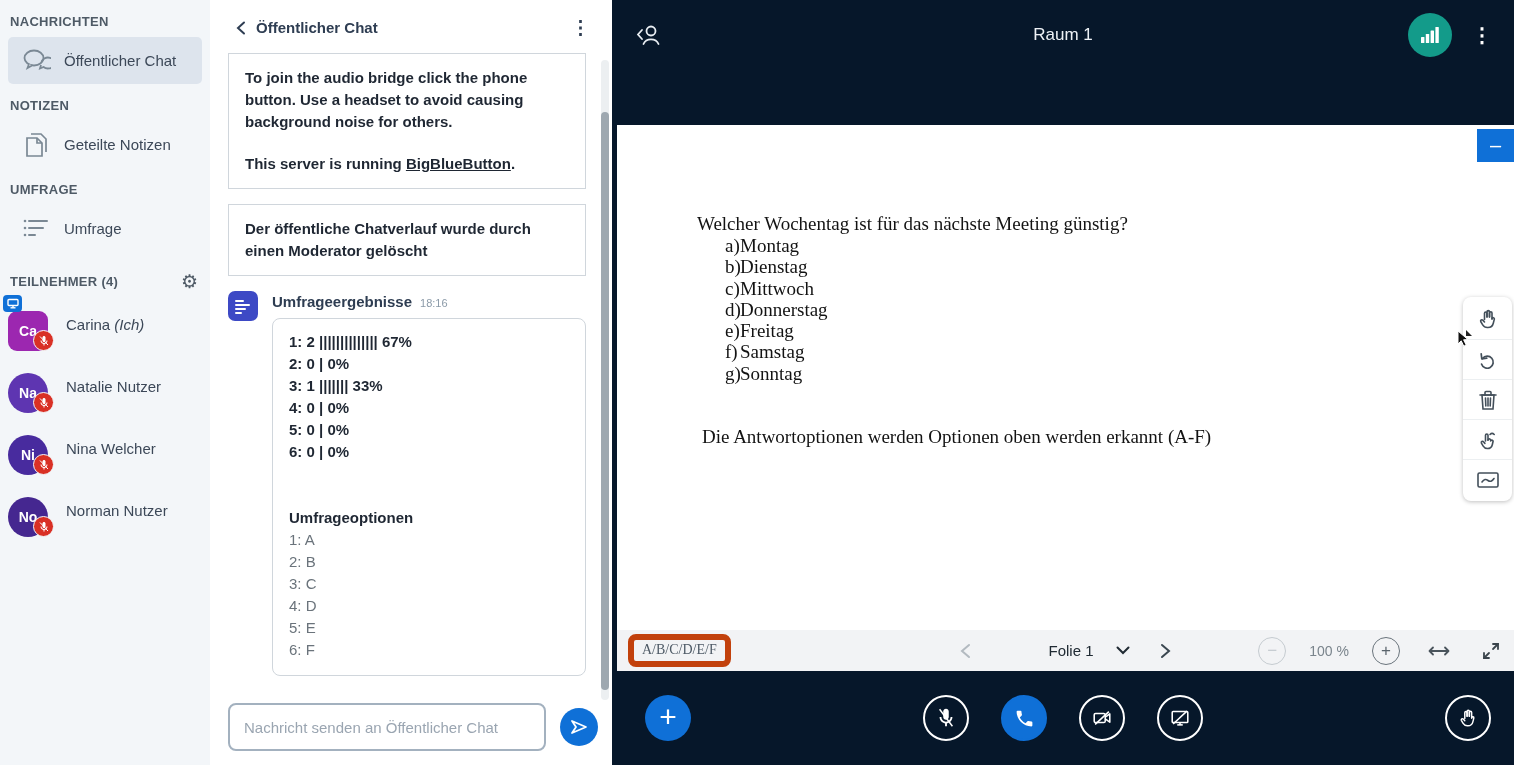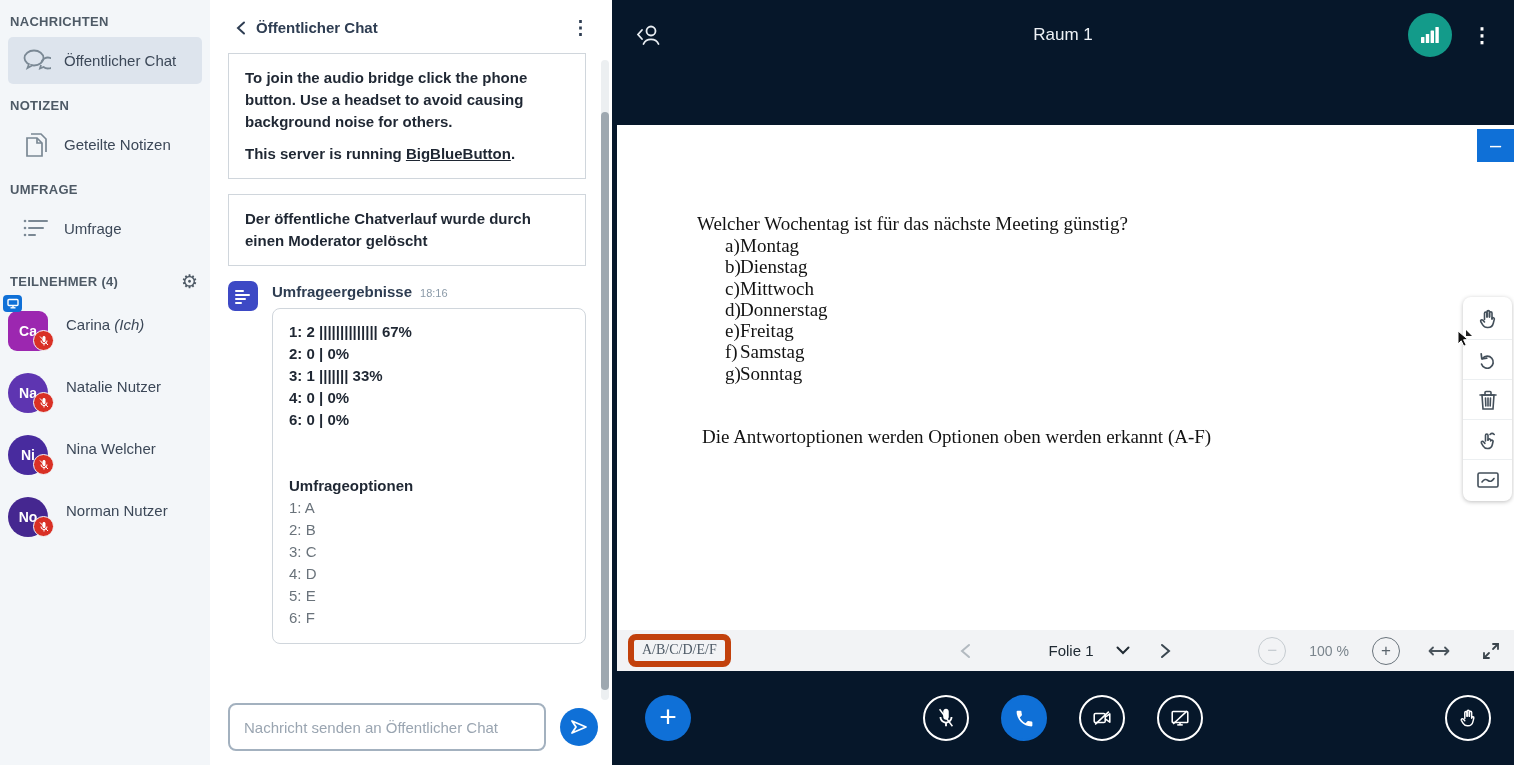--- a/index.html
+++ b/index.html
@@ -27,21 +27,21 @@
   .user-name .me { font-style:italic; }
 
   
   .chat { width:402px; background:#fff; display:flex; flex-direction:column; position:relative; }
   .chat-header { display:flex; align-items:center; padding:16px 16px 10px 26px; }
   .chat-title { font-size:15px; font-weight:700; color:#2e3d52; margin-left:10px; flex:1; cursor:pointer; }
   .kebab { color:#2e3d52; font-size:19px; font-weight:700; cursor:pointer; padding:0 6px; letter-spacing:0; }
   .chat-body { flex:1; padding:4px 26px 0 18px; overflow:hidden; }
   .card { border:1px solid #d0d6dc; border-radius:0; padding:13px 16px; margin-bottom:15px; }
   .card p { font-size:15px; font-weight:700; color:#1f2733; line-height:22px; }
-  .card p + p { margin-top:10px; }
+  .card p + p { margin-top:20px; }
   .card a { color:#1f2733; text-decoration:underline; cursor:pointer; }
   .poll-msg { display:flex; margin-top:2px; }
   .poll-ic { width:30px; height:30px; background:#3d49c5; border-radius:7px; flex-shrink:0; display:flex; align-items:center; justify-content:center; margin-right:14px; }
   .poll-right { flex:1; }
   .poll-title-row { display:flex; align-items:baseline; margin-top:2px; }
   .poll-title { font-size:15px; font-weight:700; color:#2e3d52; }
   .poll-time { font-size:11px; color:#8b9aa8; margin-left:8px; }
   .poll-box { border:1px solid #d0d6dc; border-radius:8px; padding:12px 16px 14px 16px; margin-top:8px; }
   .poll-box .res { font-size:15px; font-weight:700; color:#1f2733; line-height:22px; }
   .poll-box .opt-title { font-size:15px; font-weight:700; color:#1f2733; line-height:22px; margin-top:44px; }
@@ -244,20 +244,21 @@
         <div class="poll-right">
           <div class="poll-title-row">
             <span class="poll-title">Umfrageergebnisse</span>
             <span class="poll-time">18:16</span>
           </div>
           <div class="poll-box">
             <div class="res">1: 2 |||||||||||||| 67%</div>
             <div class="res">2: 0 | 0%</div>
             <div class="res">3: 1 ||||||| 33%</div>
             <div class="res">4: 0 | 0%</div>
+            <div class="res">5: 0 | 0%</div>
             <div class="res">6: 0 | 0%</div>
             <div class="opt-title">Umfrageoptionen</div>
             <div class="opt">1: A</div>
             <div class="opt">2: B</div>
             <div class="opt">3: C</div>
             <div class="opt">4: D</div>
             <div class="opt">5: E</div>
             <div class="opt">6: F</div>
           </div>
         </div>

